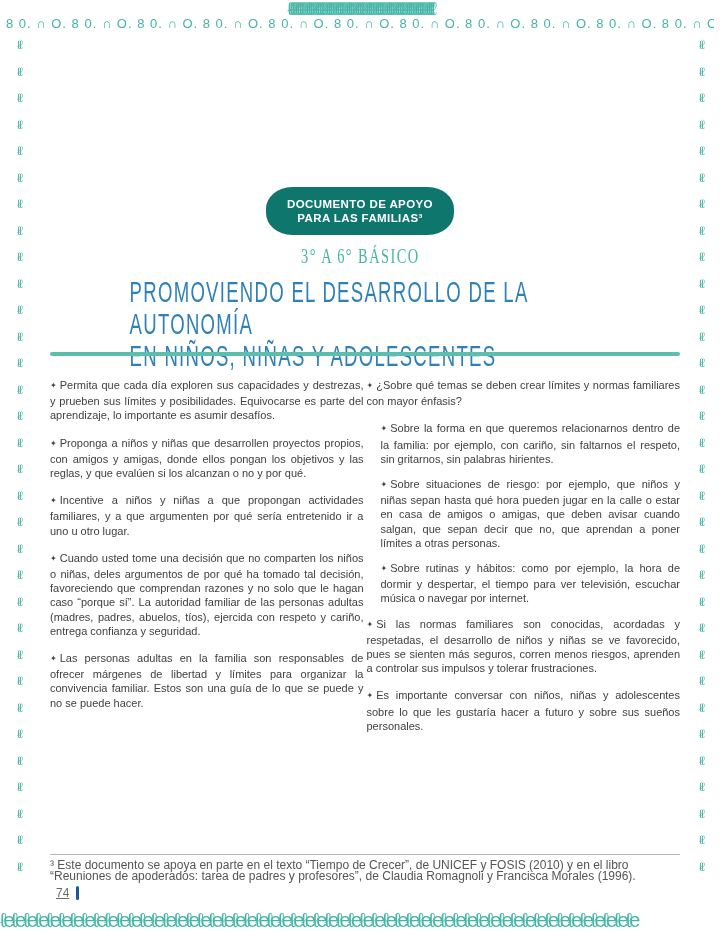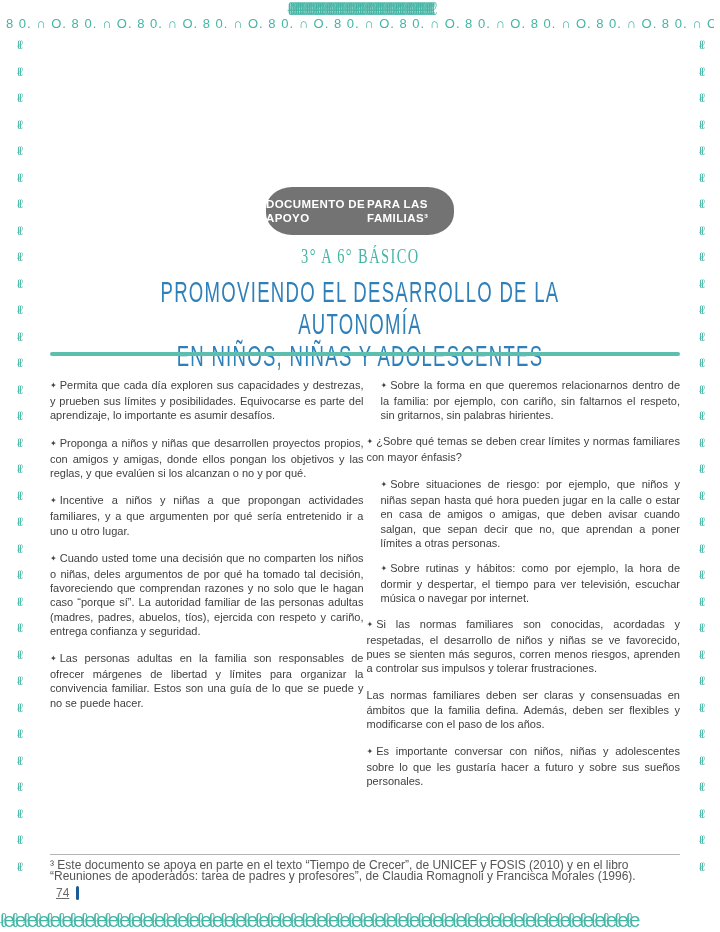--- a/index.html
+++ b/index.html
@@ -12,31 +12,31 @@
   .doodle{color:#45b5a5;position:absolute;overflow:hidden;user-select:none;}
   .doodle-top1{top:-2px;left:0;right:0;height:18px;font-size:18px;line-height:18px;letter-spacing:-4px;white-space:nowrap;text-align:center;}
   .doodle-top2{top:14px;left:6px;right:6px;height:17px;font-size:13px;line-height:16px;letter-spacing:1px;white-space:nowrap;text-align:center;}
   .doodle-side{top:30px;bottom:34px;width:34px;font-size:12px;line-height:26.5px;letter-spacing:-2px;white-space:pre-line;text-align:center;}
   .doodle-left{left:2px;}
   .doodle-right{right:2px;}
   .doodle-bottom{bottom:0px;left:0;right:16px;height:26px;font-size:20px;line-height:24px;letter-spacing:-3px;white-space:nowrap;}
   
   .badge{
     position:absolute;top:185px;left:50%;transform:translateX(-50%);
-    background:#737373;color:#ffffff;border-radius:26px/22px;
-    width:188px;height:48px;display:flex;flex-direction:row;
-    align-items:center;justify-content:center;text-align:left;
+    background:#0f766e;color:#ffffff;border-radius:26px/22px;
+    width:188px;height:48px;display:flex;flex-direction:column;
+    align-items:center;justify-content:center;text-align:right;
   }
   .badge .bline{font-size:11.5px;font-weight:bold;letter-spacing:.4px;line-height:1.25;}
   .subtitle{
     position:absolute;top:243px;width:100%;text-align:center;
     color:#45b5a5;font-size:20px;letter-spacing:2px;font-family:Liberation Serif, serif;
   }
   .subtitle .squeeze{display:inline-block;transform:scaleX(.72);transform-origin:center;}
-  .title{position:absolute;top:274px;width:100%;text-align:center;color:#2f80b9;}
+  .title{position:absolute;top:274px;width:100%;color:#2f80b9;}
   .title .tline{font-size:29px;line-height:32px;letter-spacing:2px;transform:scaleX(.64);transform-origin:center;}
   .rule{position:absolute;top:350px;left:50px;right:40px;height:4px;border-radius:2px;background:#5cbfae;}
   
   .columns{position:absolute;top:376px;left:50px;right:40px;display:flex;gap:3px;}
   .col{flex:1;font-size:11px;line-height:14.2px;text-align:justify;color:#404040;}
   .item{margin-bottom:13px;}
   .item.sub{margin-left:14px;margin-bottom:11px;}
   .bullet{font-size:8px;margin-right:3px;position:relative;top:-1px;}
   
   .footnote{
@@ -140,26 +140,25 @@
 
   <div class="columns">
     <div class="col" id="left-col">
         <div class="item"><span class="bullet">✦</span><span>Permita que cada día exploren sus capacidades y destrezas, y prueben sus límites y posibilidades. Equivocarse es parte del aprendizaje, lo importante es asumir desafíos.</span></div>
         <div class="item"><span class="bullet">✦</span><span>Proponga a niños y niñas que desarrollen proyectos propios, con amigos y amigas, donde ellos pongan los objetivos y las reglas, y que evalúen si los alcanzan o no y por qué.</span></div>
         <div class="item"><span class="bullet">✦</span><span>Incentive a niños y niñas a que propongan actividades familiares, y a que argumenten por qué sería entretenido ir a uno u otro lugar.</span></div>
         <div class="item"><span class="bullet">✦</span><span>Cuando usted tome una decisión que no comparten los niños o niñas, deles argumentos de por qué ha tomado tal decisión, favoreciendo que comprendan razones y no solo que le hagan caso “porque sí”. La autoridad familiar de las personas adultas (madres, padres, abuelos, tíos), ejercida con respeto y cariño, entrega confianza y seguridad.</span></div>
         <div class="item"><span class="bullet">✦</span><span>Las personas adultas en la familia son responsables de ofrecer márgenes de libertad y límites para organizar la convivencia familiar. Estos son una guía de lo que se puede y no se puede hacer.</span></div>
       </div>
     <div class="col" id="right-col">
+        <div class="item"><span class="bullet">✦</span><span>¿Sobre qué temas se deben crear límites y normas familiares con mayor énfasis?</span></div>
         <div class="item sub"><span class="bullet">✦</span><span>Sobre la forma en que queremos relacionarnos dentro de la familia: por ejemplo, con cariño, sin faltarnos el respeto, sin gritarnos, sin palabras hirientes.</span></div>
-        <div class="item"><span class="bullet">✦</span><span>¿Sobre qué temas se deben crear límites y normas familiares con mayor énfasis?</span></div>
         <div class="item sub"><span class="bullet">✦</span><span>Sobre situaciones de riesgo: por ejemplo, que niños y niñas sepan hasta qué hora pueden jugar en la calle o estar en casa de amigos o amigas, que deben avisar cuando salgan, que sepan decir que no, que aprendan a poner límites a otras personas.</span></div>
         <div class="item sub"><span class="bullet">✦</span><span>Sobre rutinas y hábitos: como por ejemplo, la hora de dormir y despertar, el tiempo para ver televisión, escuchar música o navegar por internet.</span></div>
         <div class="item"><span class="bullet">✦</span><span>Si las normas familiares son conocidas, acordadas y respetadas, el desarrollo de niños y niñas se ve favorecido, pues se sienten más seguros, corren menos riesgos, aprenden a controlar sus impulsos y tolerar frustraciones.</span></div>
-        <div class="item"><span>Las normas familiares deben ser claras y consensuadas en ámbitos que la familia defina. Además, deben ser flexibles y modificarse con el paso de los años.</span></div>
         <div class="item"><span class="bullet">✦</span><span>Es importante conversar con niños, niñas y adolescentes sobre lo que les gustaría hacer a futuro y sobre sus sueños personales.</span></div>
       </div>
   </div>
 
   <div class="footnote">³ Este documento se apoya en parte en el texto “Tiempo de Crecer”, de UNICEF y FOSIS (2010) y en el libro “Reuniones de apoderados: tarea de padres y profesores”, de Claudia Romagnoli y Francisca Morales (1996).</div>
 
   <div class="pageno">
     <span>74</span>
     <span class="page-bar"></span>
   </div>

